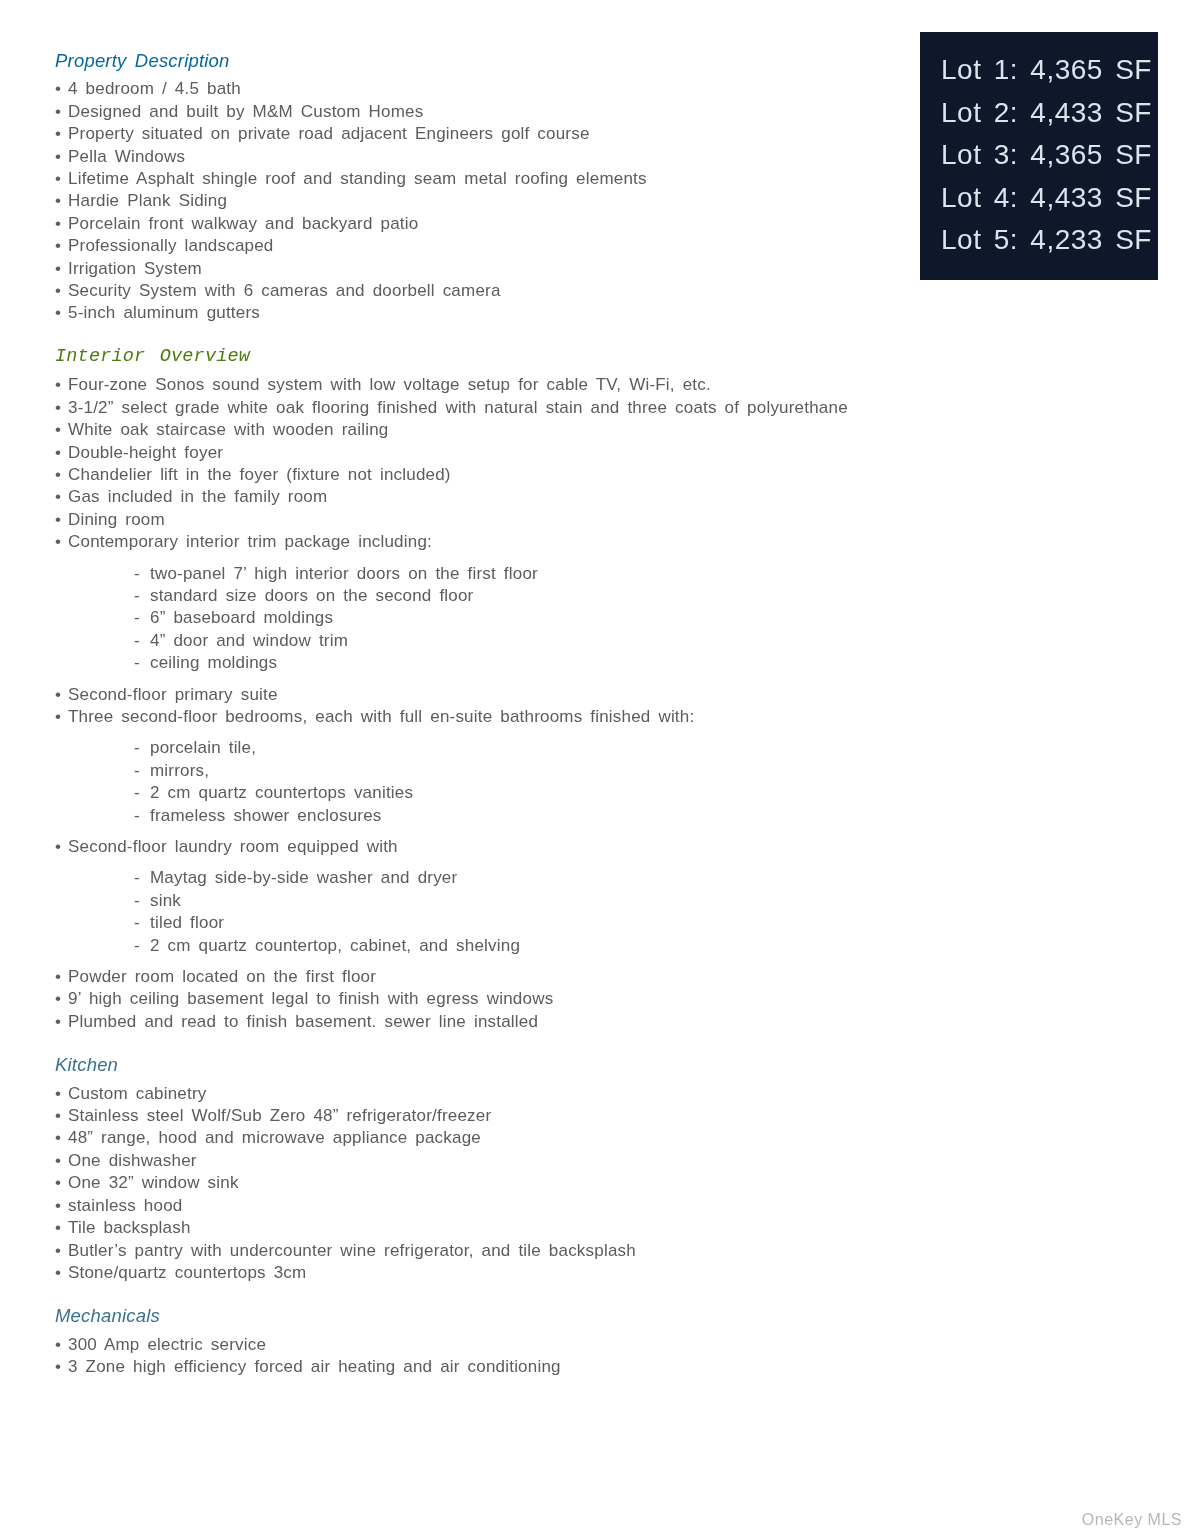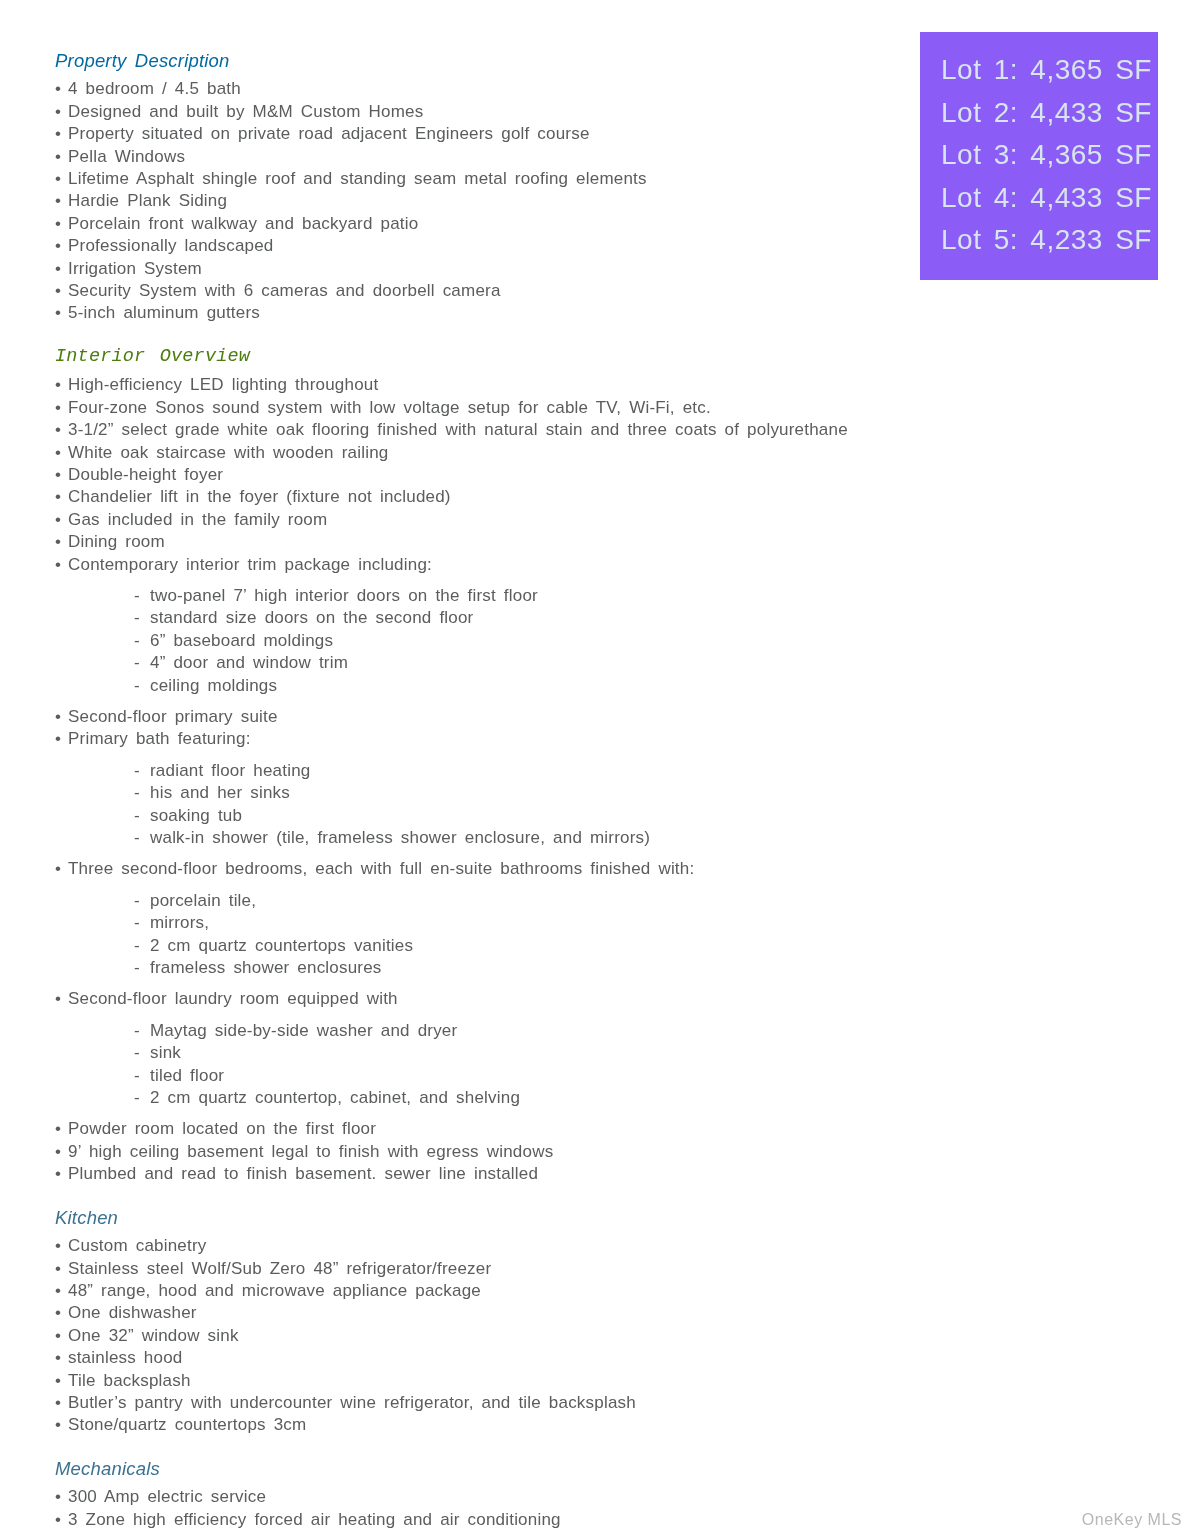--- a/index.html
+++ b/index.html
@@ -106,42 +106,35 @@
           <li class="bullet-item"><span>Porcelain front walkway and backyard patio</span></li>
           <li class="bullet-item"><span>Professionally landscaped</span></li>
           <li class="bullet-item"><span>Irrigation System</span></li>
           <li class="bullet-item"><span>Security System with 6 cameras and doorbell camera</span></li>
           <li class="bullet-item"><span>5-inch aluminum gutters</span></li>
         </ul>
       </section>
       <section class="doc-section">
         <div class="section-heading" style="color: #4d7c0f; font-family: Liberation Mono, monospace;">Interior Overview</div>
         <ul class="bullet-list">
-          <li class="bullet-item"><span>High-efficiency LED lighting throughout</span></li>
           <li class="bullet-item"><span>Four-zone Sonos sound system with low voltage setup for cable TV, Wi-Fi, etc.</span></li>
           <li class="bullet-item"><span>3-1/2” select grade white oak flooring finished with natural stain and three coats of polyurethane</span></li>
           <li class="bullet-item"><span>White oak staircase with wooden railing</span></li>
           <li class="bullet-item"><span>Double-height foyer</span></li>
           <li class="bullet-item"><span>Chandelier lift in the foyer (fixture not included)</span></li>
           <li class="bullet-item"><span>Gas included in the family room</span></li>
           <li class="bullet-item"><span>Dining room</span></li>
           <li class="bullet-item"><span>Contemporary interior trim package including:</span><ul class="sub-list">
               <li class="sub-item"><span>two-panel 7’ high interior doors on the first floor</span></li>
               <li class="sub-item"><span>standard size doors on the second floor</span></li>
               <li class="sub-item"><span>6” baseboard moldings</span></li>
               <li class="sub-item"><span>4” door and window trim</span></li>
               <li class="sub-item"><span>ceiling moldings</span></li>
             </ul></li>
           <li class="bullet-item"><span>Second-floor primary suite</span></li>
-          <li class="bullet-item"><span>Primary bath featuring:</span><ul class="sub-list">
-              <li class="sub-item"><span>radiant floor heating</span></li>
-              <li class="sub-item"><span>his and her sinks</span></li>
-              <li class="sub-item"><span>soaking tub</span></li>
-              <li class="sub-item"><span>walk-in shower (tile, frameless shower enclosure, and mirrors)</span></li>
-            </ul></li>
           <li class="bullet-item"><span>Three second-floor bedrooms, each with full en-suite bathrooms finished with:</span><ul class="sub-list">
               <li class="sub-item"><span>porcelain tile,</span></li>
               <li class="sub-item"><span>mirrors,</span></li>
               <li class="sub-item"><span>2 cm quartz countertops vanities</span></li>
               <li class="sub-item"><span>frameless shower enclosures</span></li>
             </ul></li>
           <li class="bullet-item"><span>Second-floor laundry room equipped with</span><ul class="sub-list">
               <li class="sub-item"><span>Maytag side-by-side washer and dryer</span></li>
               <li class="sub-item"><span>sink</span></li>
               <li class="sub-item"><span>tiled floor</span></li>
@@ -167,21 +160,21 @@
         </ul>
       </section>
       <section class="doc-section">
         <div class="section-heading" style="color: rgb(59, 113, 144);">Mechanicals</div>
         <ul class="bullet-list">
           <li class="bullet-item"><span>300 Amp electric service</span></li>
           <li class="bullet-item"><span>3 Zone high efficiency forced air heating and air conditioning</span></li>
         </ul>
       </section>
     </div>
-  <div class="lot-box" id="lot-box" style="background: #8b5cf6; color: rgb(215, 229, 237);">
+  <div class="lot-box" id="lot-box" style="background: #0f172a; color: rgb(215, 229, 237);">
       <div class="lot-line">Lot 1: 4,365 SF</div>
       <div class="lot-line">Lot 2: 4,433 SF</div>
       <div class="lot-line">Lot 3: 4,365 SF</div>
       <div class="lot-line">Lot 4: 4,433 SF</div>
       <div class="lot-line">Lot 5: 4,233 SF</div>
     </div>
   <div class="watermark" style="color: rgb(181, 183, 185);">OneKey MLS</div>
 </div>
 
 </body></html>

